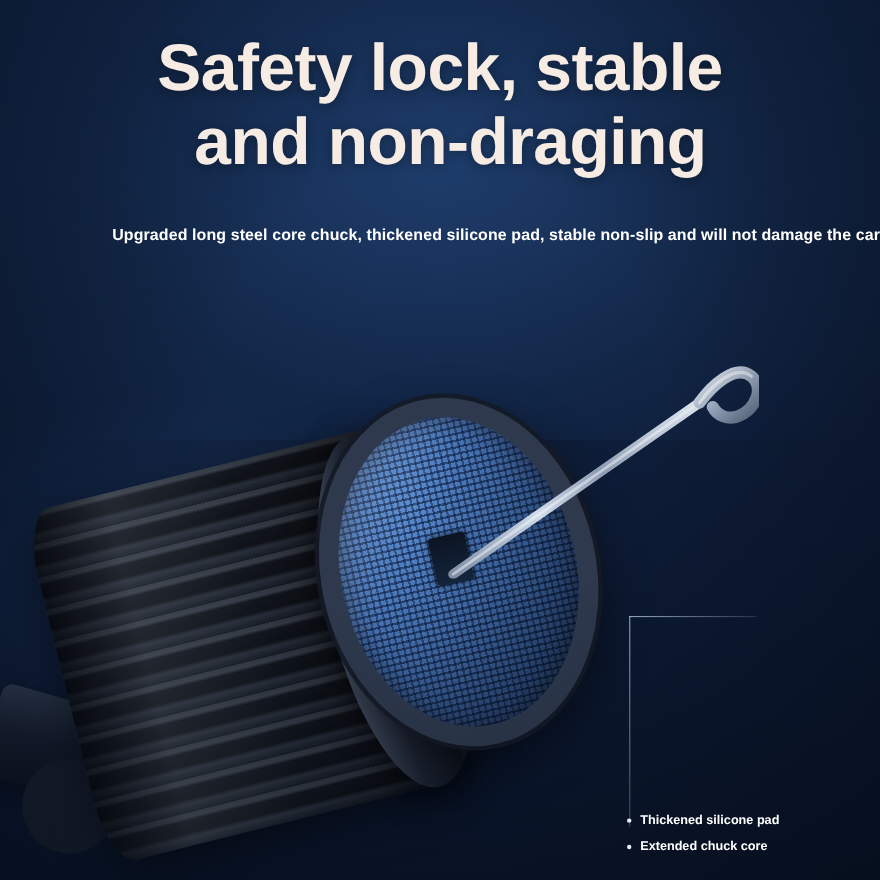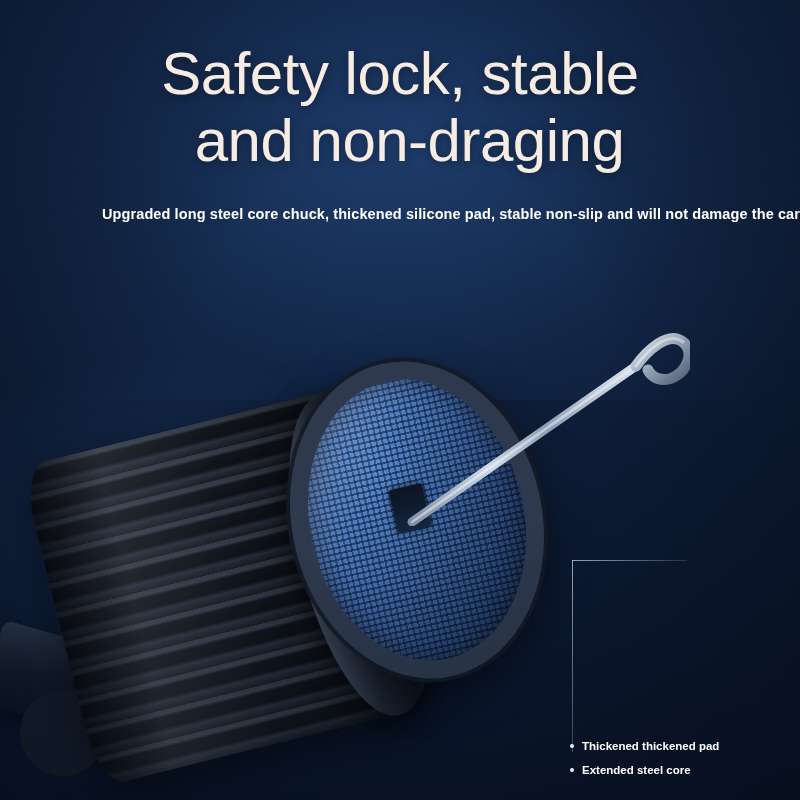--- a/index.html
+++ b/index.html
@@ -44,26 +44,26 @@
     position: absolute;
     inset: 0;
     background: radial-gradient(ellipse at 50% 45%, rgba(0,0,0,0) 35%, rgba(4,10,22,0.55) 100%);
   }
 
   
   .headline {
     position: absolute;
     left: 0;
     right: 0;
-    top: 40px;
+    top: 28px;
     text-align: center;
     color: #f6ece4;
     font-size: 60px;
     line-height: 1.12;
-    font-weight: 400;
+    font-weight: 700;
     letter-spacing: -0.5px;
     text-shadow: 0 2px 10px rgba(0,0,0,0.35);
   }
   .headline .l2 { display: block; padding-left: 19px; }
   .subhead {
     position: absolute;
     left: 0;
     right: 0;
     top: 206px;
     text-align: right;
@@ -321,21 +321,21 @@
   </div>
 
   <div class="subhead no-select">Upgraded long steel core chuck, thickened silicone pad, stable non-slip and will not damage the car</div>
 
   <div class="leader-h"></div>
   <div class="leader-v"></div>
 
   <div class="callouts">
     <div class="callout">
       <span class="dot"></span>
-      <span>Thickened thickened pad</span>
+      <span>Thickened silicone pad</span>
     </div>
     <div class="callout">
       <span class="dot"></span>
-      <span>Extended steel core</span>
+      <span>Extended chuck core</span>
     </div>
   </div>
 
 </div>
 
 </body></html>

